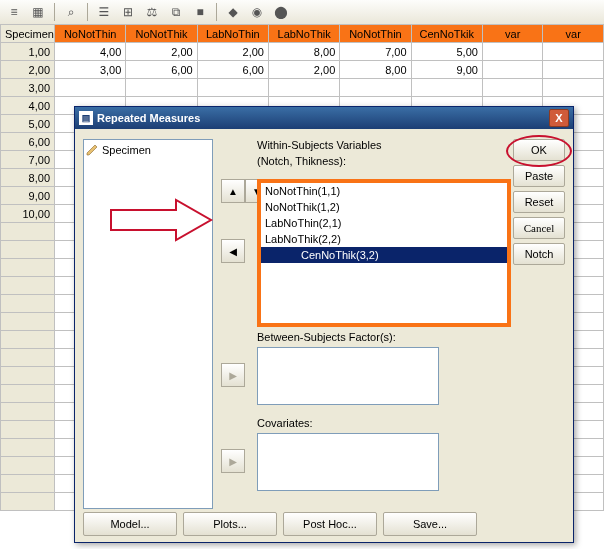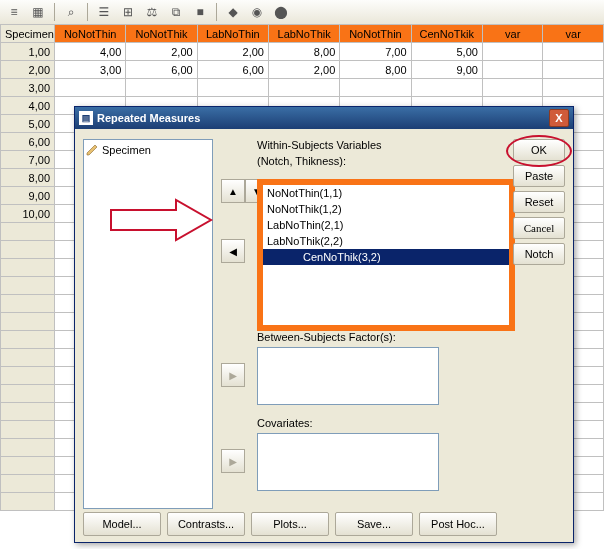--- a/index.html
+++ b/index.html
@@ -25,30 +25,30 @@
   .titlebar .closebtn{width:18px;height:16px;background:#d05b3a;border:1px solid #8b3a21;color:#fff;display:flex;align-items:center;justify-content:center;font-size:11px;font-weight:bold;border-radius:2px;}
   .dlgbody{position:absolute;left:0;top:22px;right:0;bottom:0;}
   
   .leftlist{position:absolute;left:8px;top:10px;width:130px;height:370px;background:#fff;border:1px solid #7f9db9;padding:2px;box-sizing:border-box;}
   .leftlist .item{display:flex;align-items:center;gap:4px;height:16px;}
   .leftlist .pencil{width:12px;height:12px;display:inline-block;}
   
   .xferbtn{width:22px;height:22px;border:1px solid #aca899;background:linear-gradient(#fff,#e4e1d2);display:flex;align-items:center;justify-content:center;font-size:10px;color:#000;}
   .xferbtn.disabled{color:#aca899;}
   
-  .biglist{position:absolute;left:182px;top:50px;width:246px;height:140px;background:#fff;border:6px solid #f97316;overflow:hidden;font-size:11px;}
+  .biglist{position:absolute;left:182px;top:50px;width:246px;height:140px;background:#fff;border:4px solid #f97316;overflow:hidden;font-size:11px;}
   .biglist .row{padding:1px 4px;height:14px;line-height:14px;white-space:nowrap;}
   .biglist .row.sel{background:#0a246a;color:#fff;padding-left:40px;}
   .smalllist{background:#fff;border:1px solid #7f9db9;}
   .lbl{position:absolute;font-size:11px;}
   
   .rbtn{position:absolute;right:8px;width:50px;height:20px;border:1px solid #aca899;background:linear-gradient(#fff,#e4e1d2);font-size:11px;display:flex;align-items:center;justify-content:center;border-radius:2px;}
   
   .bottombar{position:absolute;left:8px;right:8px;bottom:6px;height:24px;display:flex;gap:6px;}
-  .bbtn{flex:0 0 auto;min-width:60px;height:22px;border:1px solid #aca899;background:linear-gradient(#fff,#e4e1d2);font-size:11px;display:flex;align-items:center;justify-content:center;border-radius:2px;padding:0 8px;}
+  .bbtn{flex:0 0 auto;min-width:60px;height:22px;border:1px solid #aca899;background:linear-gradient(#fff,#e4e1d2);font-size:11px;display:flex;align-items:center;justify-content:center;border-radius:2px;padding:0 16px;}
   
   .annot-circle{position:absolute;border:2px solid #c8102e;border-radius:50%;pointer-events:none;}
   svg.annot{position:absolute;pointer-events:none;}
 </style>
 </head>
 <body>
 
 <div class="viewport">
 
   <div class="toolbar">
@@ -427,24 +427,23 @@
       <div class="smalllist" style="position:absolute;left:182px;top:304px;width:180px;height:56px;"></div>
 
       <div class="rbtn" style="top:10px;">OK</div>
       <div class="rbtn" style="top:36px;">Paste</div>
       <div class="rbtn" style="top:62px;margin-left:48px;">Reset</div>
       <div class="rbtn" style="top:88px;font-family:Liberation Serif, serif;">Cancel</div>
       <div class="rbtn" style="top:114px;">Notch</div>
 
       <div class="bottombar">
         <div class="bbtn">Model...</div>
-        <div class="bbtn">Contrasts...</div>
         <div class="bbtn">Plots...</div>
+        <div class="bbtn">Post Hoc...</div>
         <div class="bbtn">Save...</div>
-        <div class="bbtn">Post Hoc...</div>
       </div>
     </div>
   </div>
 
   <svg class="annot" style="left:106px;top:195px;width:110px;height:50px;" viewBox="0 0 110 50">
     <path d="M5 15 L70 15 L70 5 L105 25 L70 45 L70 35 L5 35 Z" fill="none" stroke="#c8102e" stroke-width="2"></path>
   </svg>
   <div class="annot-circle" style="left:506px;top:135px;width:62px;height:28px;"></div>
 
 </div>

